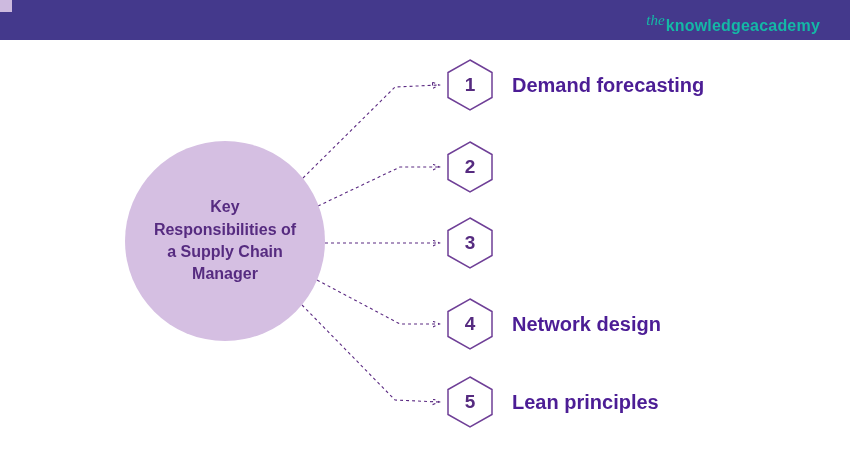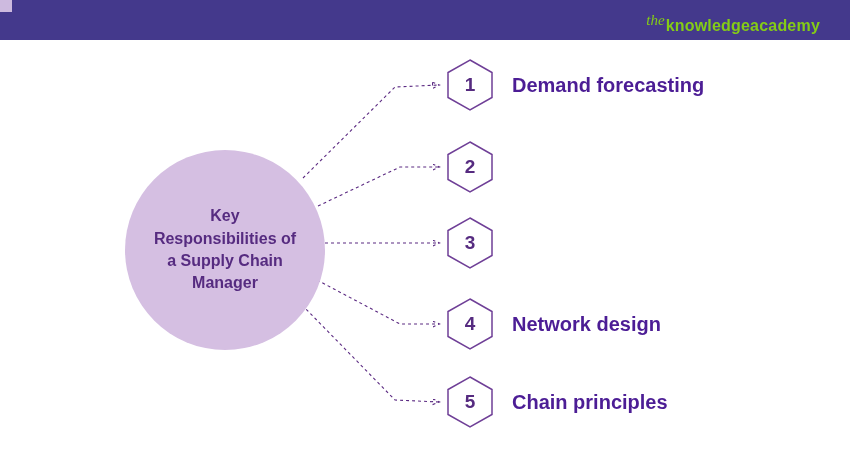--- a/index.html
+++ b/index.html
@@ -27,21 +27,21 @@
     top: 0; left: 0;
     width: 12px; height: 12px;
     background: #CDBADF;
   }
   .brand-logo {
     position: absolute;
     top: 0; right: 30px;
     height: 40px;
     display: flex;
     align-items: center;
-    color: #84cc16;
+    color: #14b8a6;
     white-space: nowrap;
   }
   .logo-the {
     font-family: "Liberation Serif", serif;
     font-style: italic;
     font-size: 15px;
     margin-right: 1px;
   }
   .logo-name {
     font-size: 16px;
@@ -60,21 +60,21 @@
   .connectors path {
     fill: none;
     stroke: #5B2A82;
     stroke-width: 1.1;
     stroke-dasharray: 3 3;
   }
 
   
   .central-circle {
     position: absolute;
-    left: 125px; top: 150px;
+    left: 125px; top: 141px;
     width: 200px; height: 200px;
     border-radius: 50%;
     background: #D5BFE2;
     display: flex;
     align-items: center;
     justify-content: center;
     padding: 0 24px;
   }
   .diagram-title {
     color: #562B80;
@@ -183,16 +183,16 @@
     <span class="item-label">Network design</span>
   </div>
 
   <div class="item" style="top: 376px;">
     <div class="hexagon-badge">
       <svg width="46" height="52" viewBox="0 0 46 52">
         <polygon points="23,1 45,13.5 45,38.5 23,51 1,38.5 1,13.5" fill="#ffffff" stroke="#6F3F97" stroke-width="1.5"></polygon>
       </svg>
       <span class="item-number">5</span>
     </div>
-    <span class="item-label">Chain principles</span>
+    <span class="item-label">Lean principles</span>
   </div>
 
 </div>
 
 </body></html>

